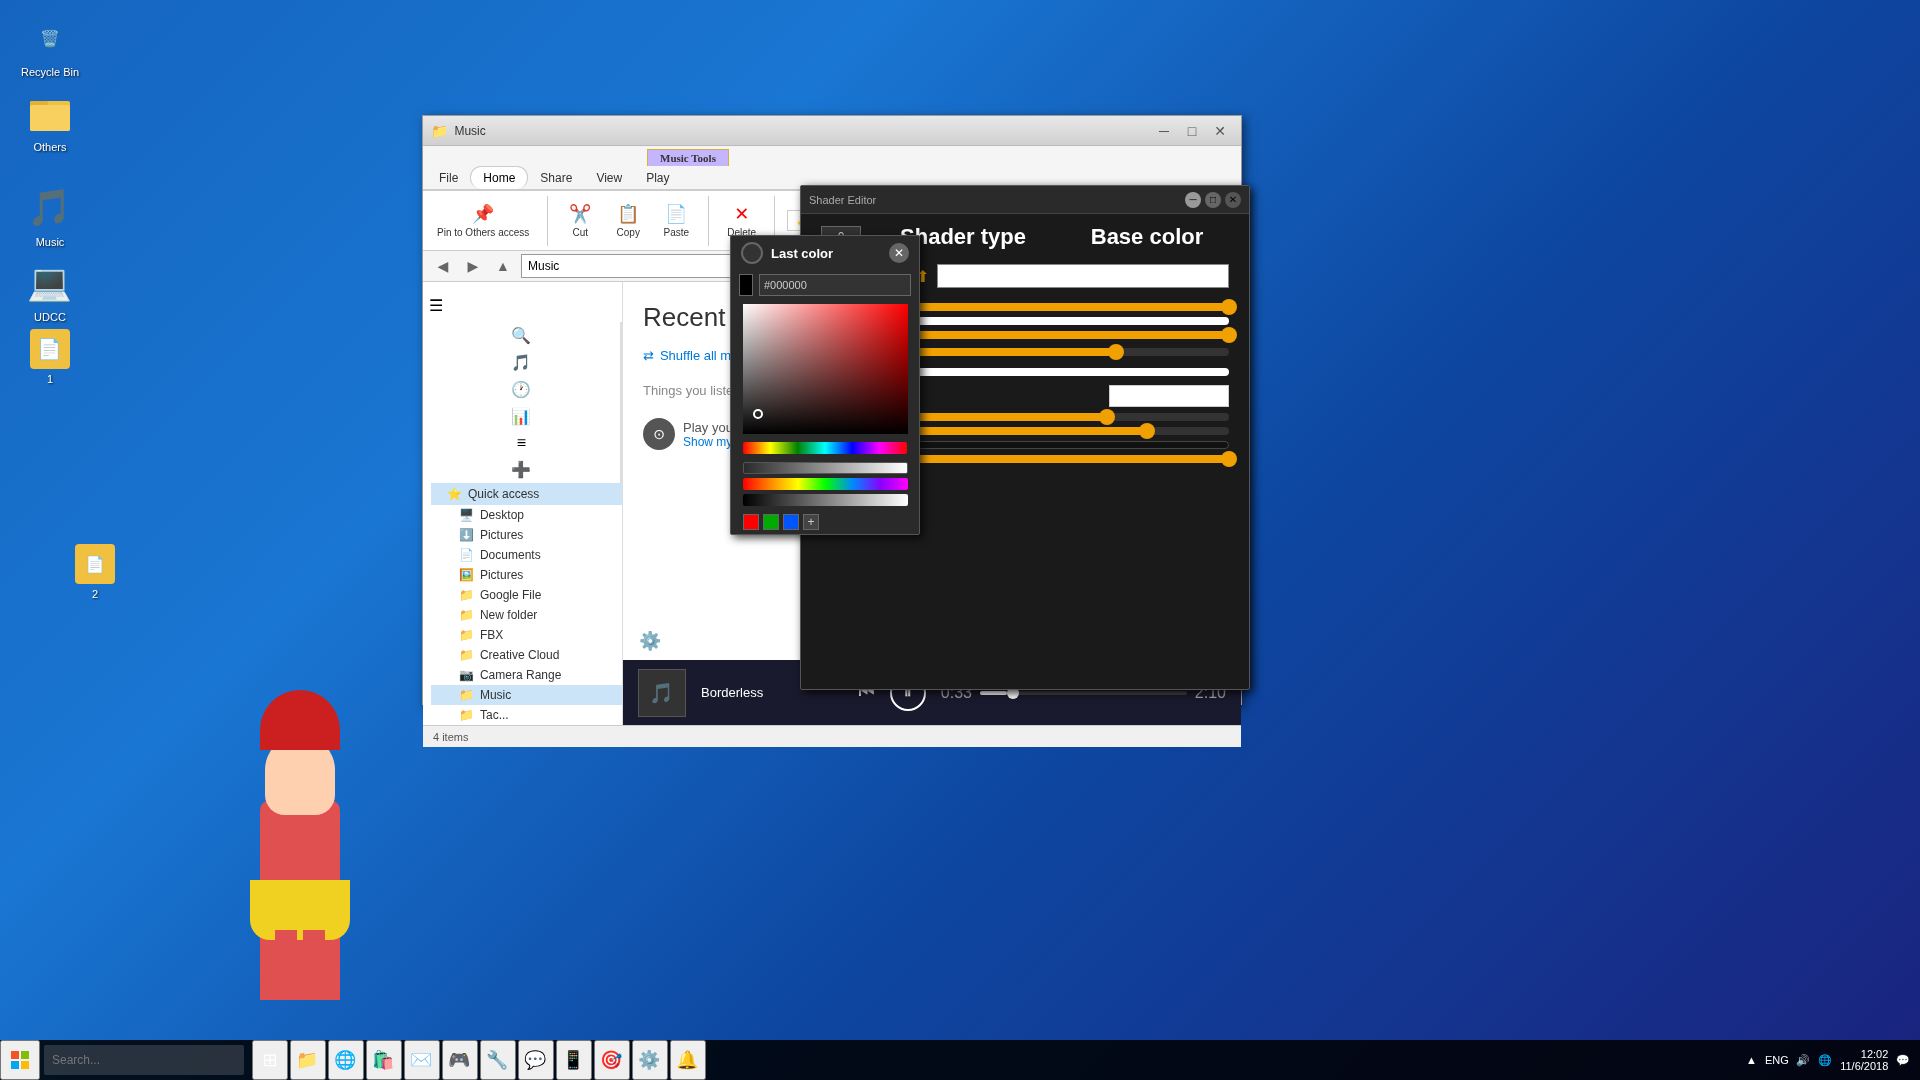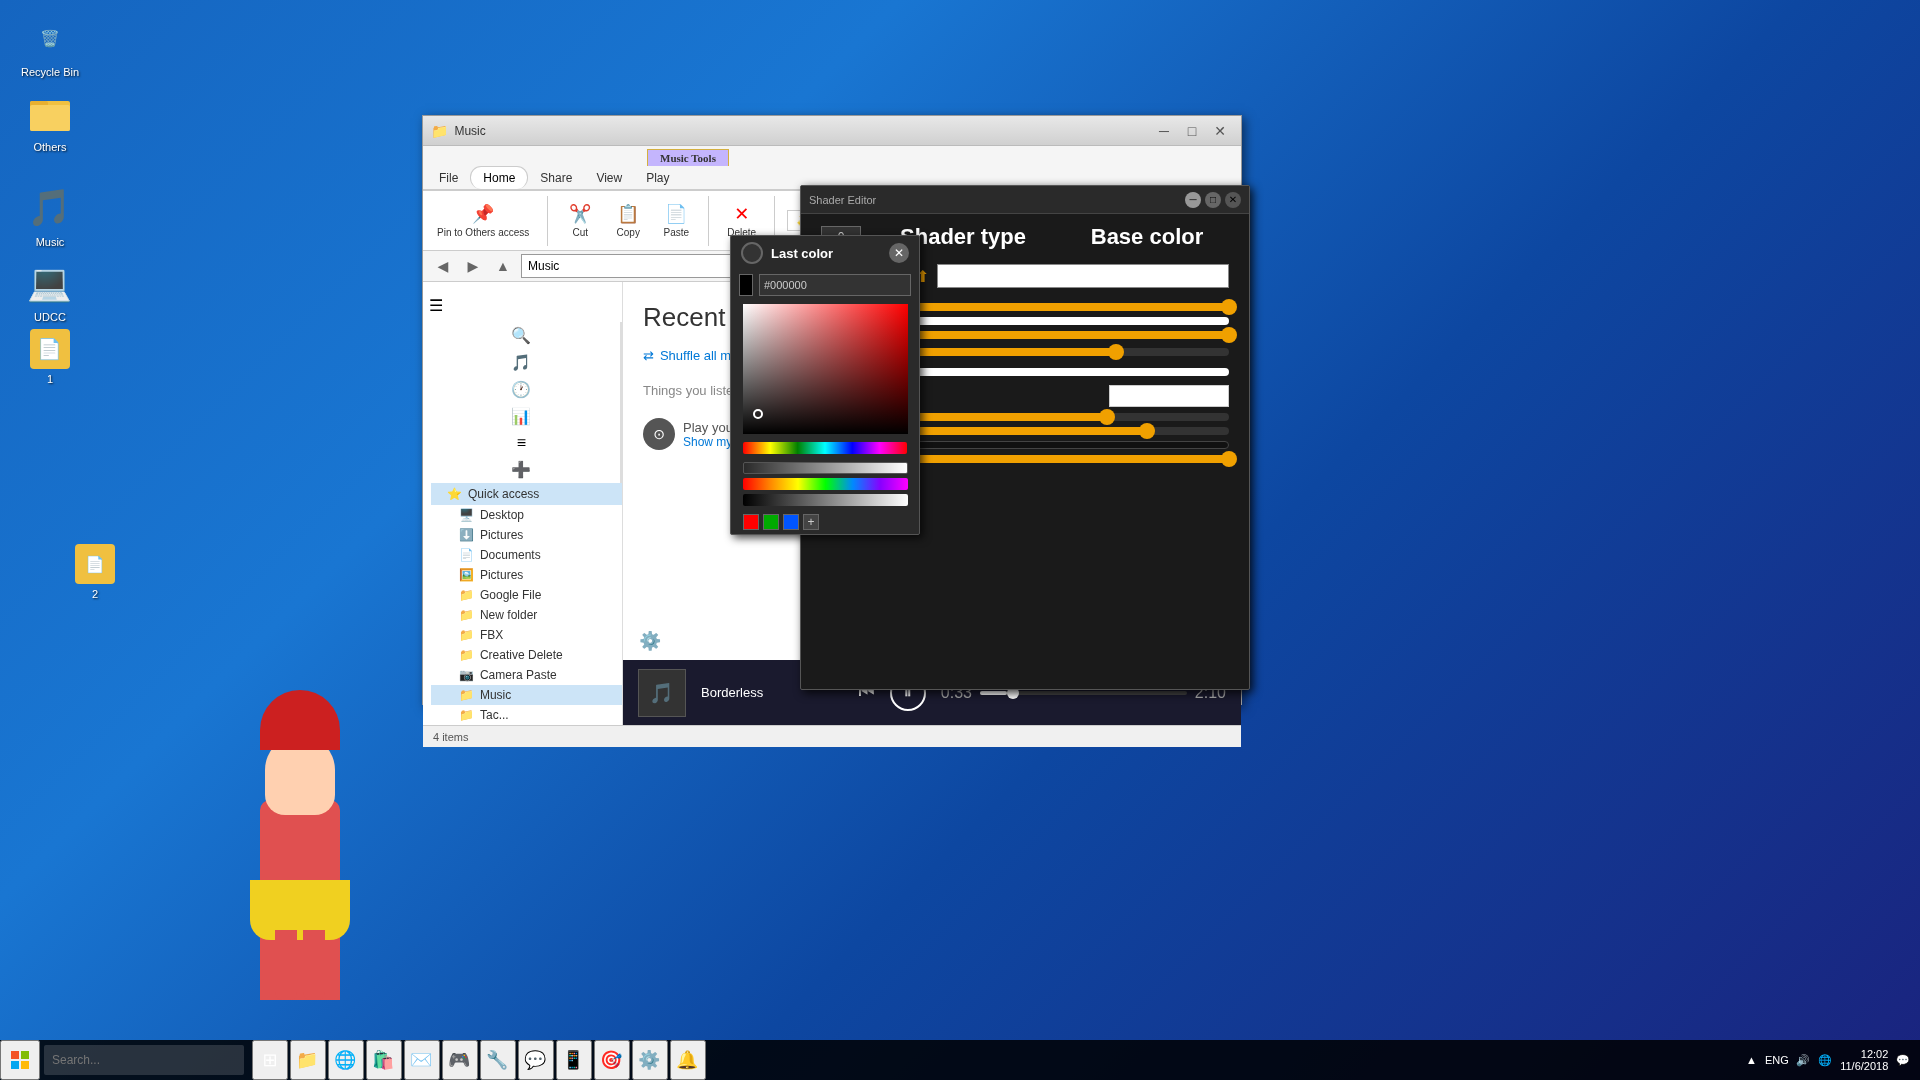--- a/index.html
+++ b/index.html
@@ -871,25 +871,25 @@
           <div class="quick-access-item">
             <span>📁</span>
             <span>New folder</span>
           </div>
           <div class="quick-access-item">
             <span>📁</span>
             <span>FBX</span>
           </div>
           <div class="quick-access-item">
             <span>📁</span>
-            <span>Creative Delete</span>
+            <span>Creative Cloud</span>
           </div>
           <div class="quick-access-item">
             <span>📷</span>
-            <span>Camera Paste</span>
+            <span>Camera Range</span>
           </div>
           <div class="quick-access-item active">
             <span>📁</span>
             <span>Music</span>
           </div>
           <div class="quick-access-item">
             <span>📁</span>
             <span>Tac...</span>
           </div>
 

